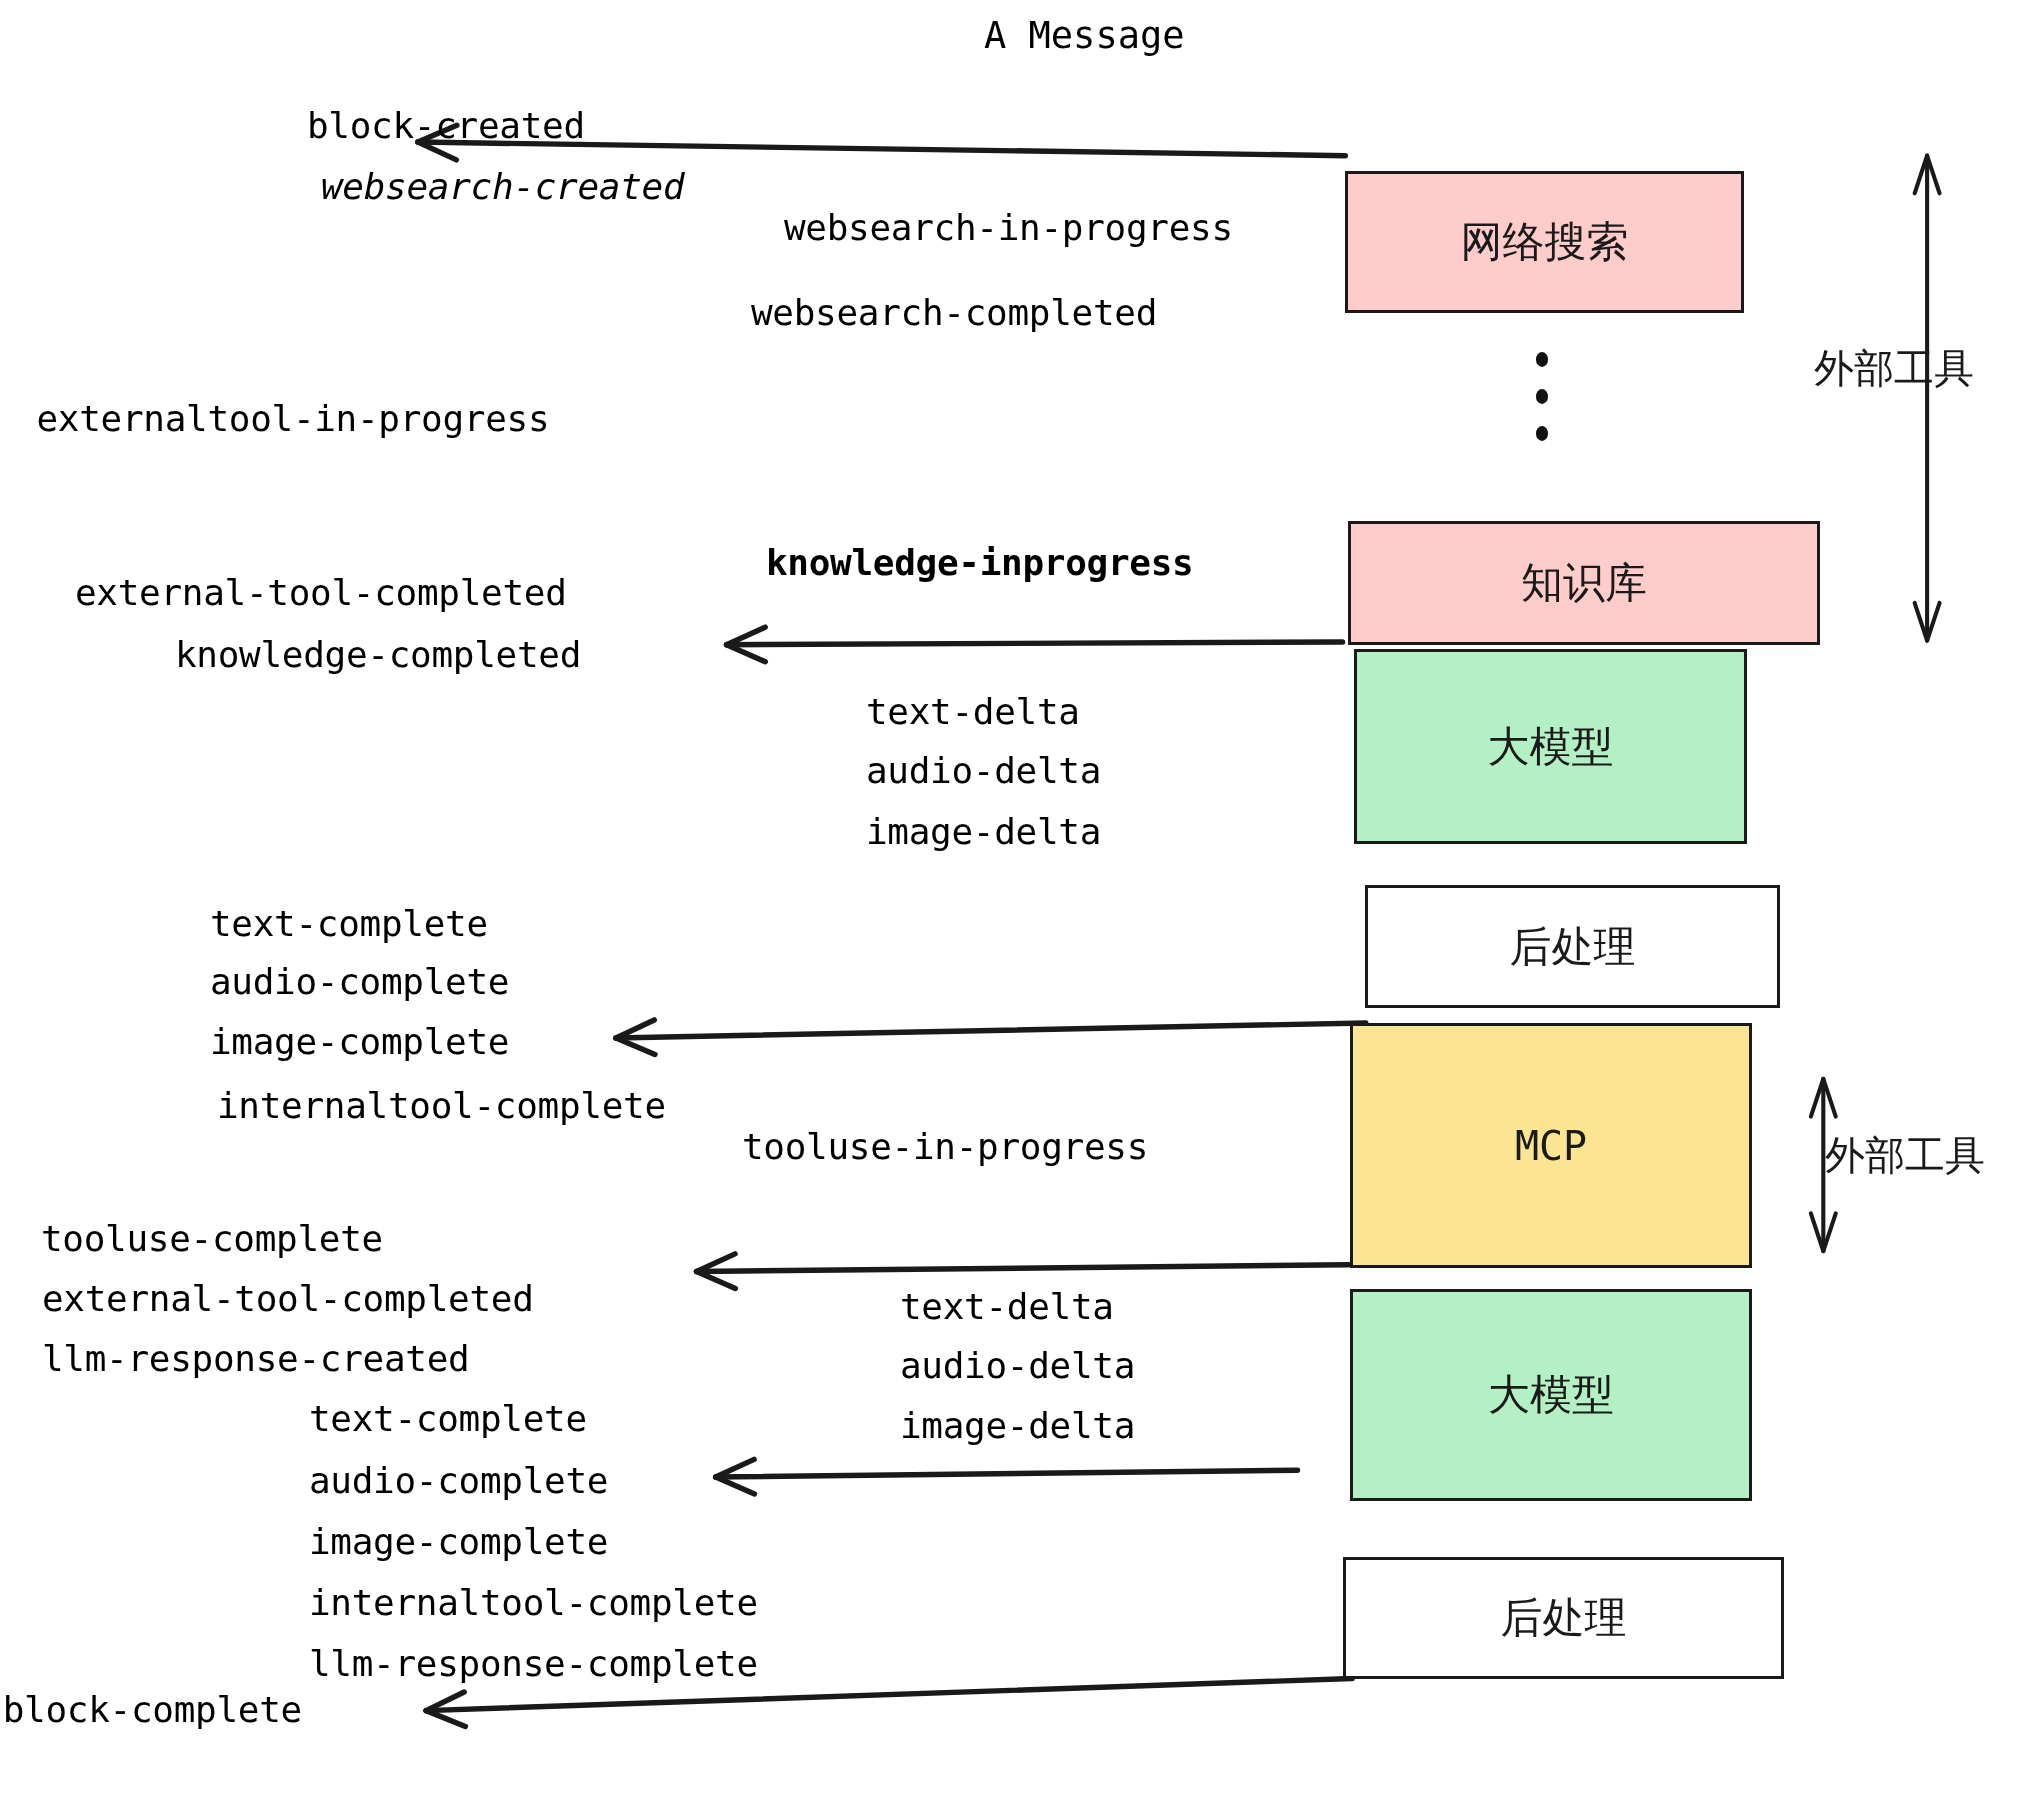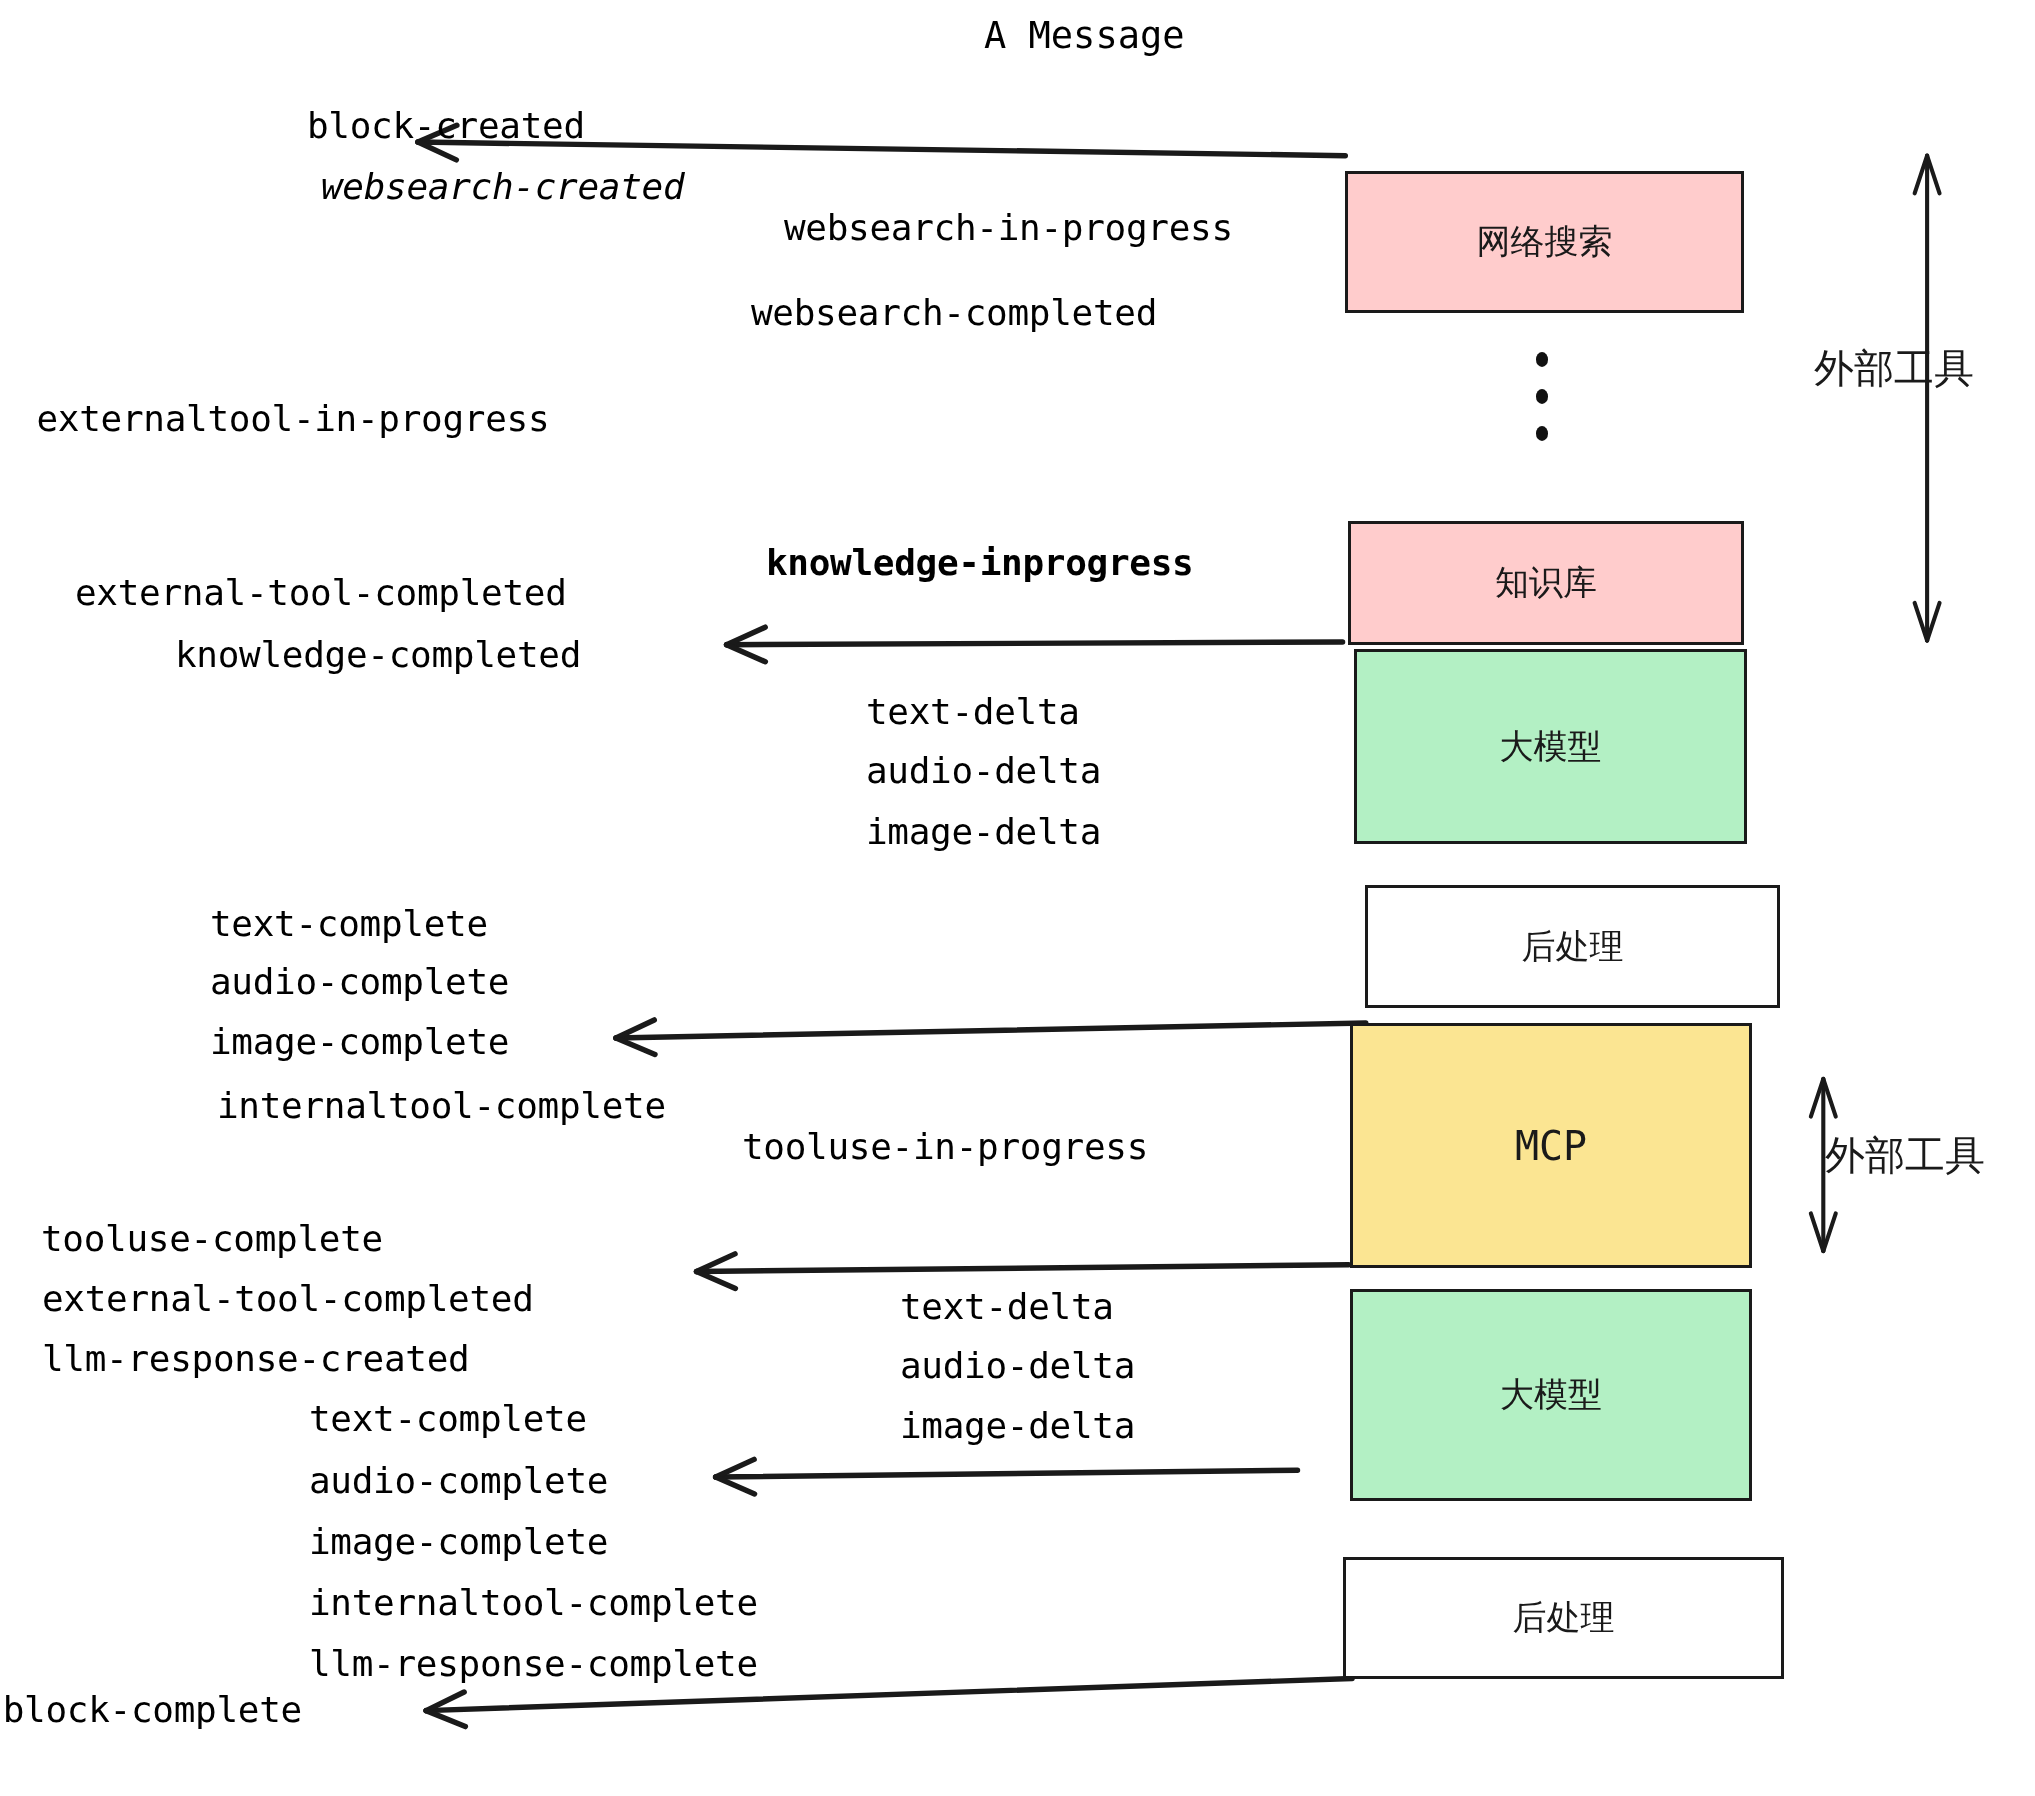--- a/index.html
+++ b/index.html
@@ -44,21 +44,21 @@
   .node-box {
     position: absolute;
     box-sizing: border-box;
     border: 3.4px solid #1a1a1a;
     display: flex;
     align-items: center;
     justify-content: center;
   }
   .node-label {
     font-family: "DejaVu Sans", "Liberation Sans", sans-serif;
-    font-size: 34px;
+    font-size: 42px;
     color: #1a1a1a;
     white-space: nowrap;
     font-weight: 400;
   }
   .node-label.latin {
     font-family: "DejaVu Sans Mono", "Liberation Mono", monospace;
     font-size: 40px;
     font-weight: 500;
   }
   .side-label {
@@ -151,21 +151,21 @@
             <line x1="2670" y1="1832" x2="2688.2448605157347" y2="1776.9443457512184" stroke="#1a1a1a" stroke-width="6" stroke-linecap="round"></line>
           </g>
         </g>
       </g>
   </svg>
 
   <div id="nodes-root">
       <div class="node-box" style="left: 1345px; top: 171px; width: 399px; height: 142px; background: rgb(255, 204, 204);">
         <span class="node-label">网络搜索</span>
       </div>
-      <div class="node-box" style="left: 1348px; top: 521px; width: 396px; height: 124px; background: rgb(255, 204, 204);">
+      <div class="node-box" style="left: 1348px; top: 521px; width: 472px; height: 124px; background: rgb(255, 204, 204);">
         <span class="node-label">知识库</span>
       </div>
       <div class="node-box" style="left: 1354px; top: 649px; width: 393px; height: 195px; background: rgb(179, 240, 196);">
         <span class="node-label">大模型</span>
       </div>
       <div class="node-box" style="left: 1365px; top: 885px; width: 415px; height: 123px; background: rgb(255, 255, 255);">
         <span class="node-label">后处理</span>
       </div>
       <div class="node-box" style="left: 1350px; top: 1023px; width: 402px; height: 245px; background: rgb(251, 229, 146);">
         <span class="node-label latin">MCP</span>

